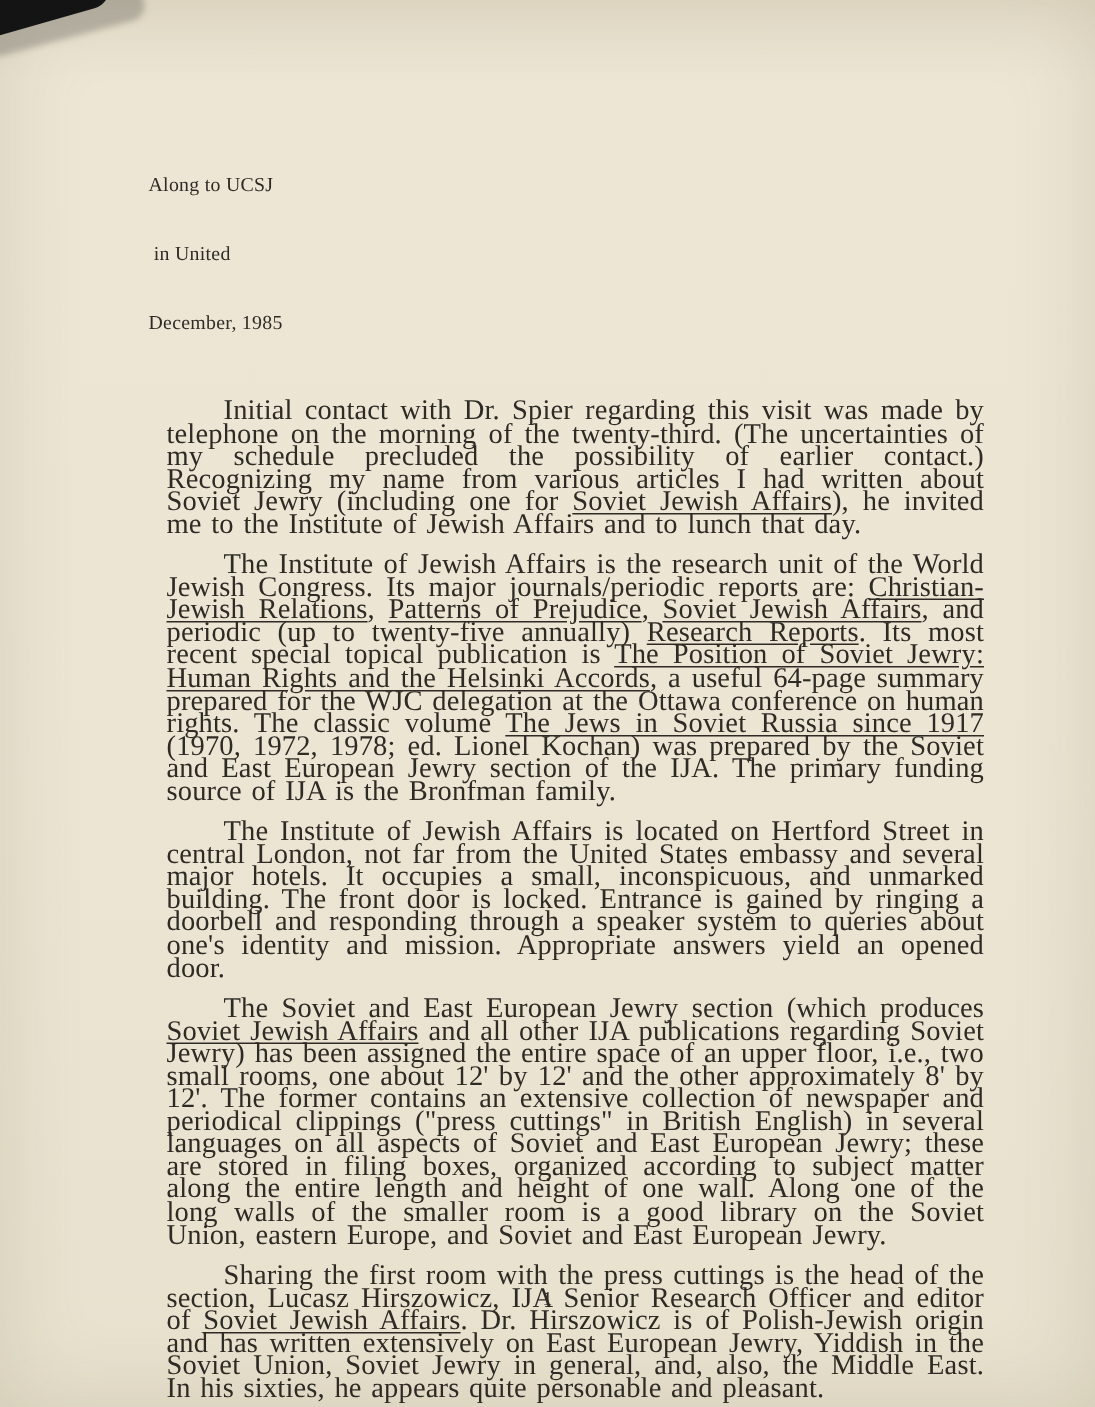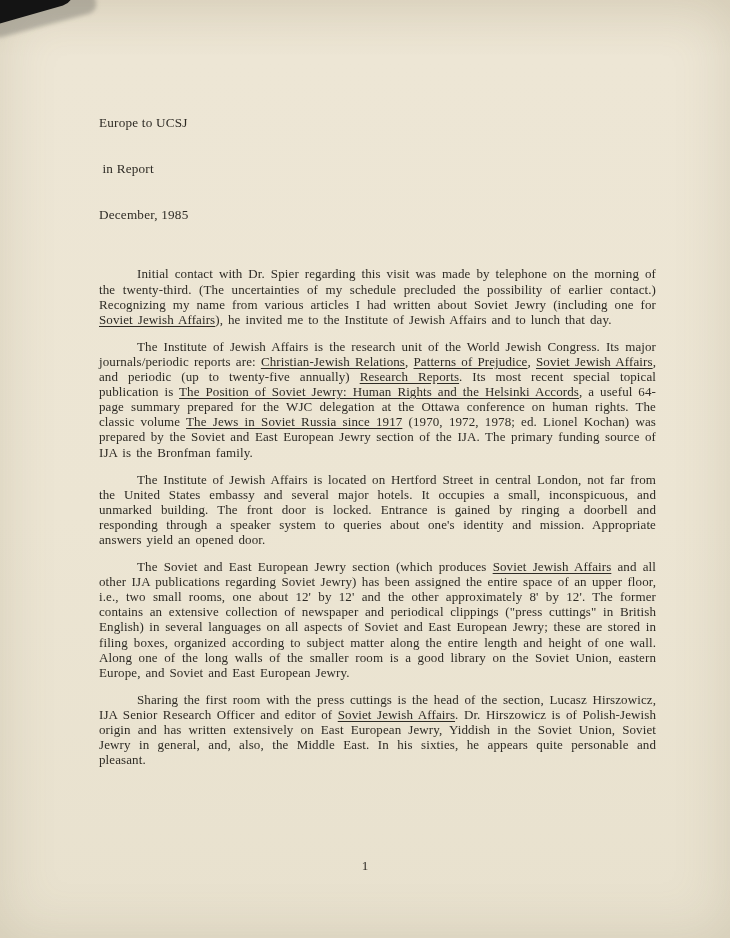--- a/index.html
+++ b/index.html
@@ -57,25 +57,25 @@
   .doc-title {
     margin-top: 40px;
     font-weight: bold;
     font-size: 13.6px;
     line-height: 16px;
     text-align: justify;
     word-spacing: 2px;
     letter-spacing: 0.15px;
   }
   .para {
-    font-size: 13px;
+    font-size: 19px;
     line-height: 15.1px;
     text-align: justify;
     text-indent: 38px;
-    margin: 0 0 12px 0;
+    margin: 0 0 12px 12px;
     word-spacing: 1.6px;
     letter-spacing: 0.1px;
   }
   .para:first-of-type {
     margin-top: 13px;
   }
   .u {
     text-decoration: underline;
     text-underline-offset: 2px;
   }
@@ -92,22 +92,22 @@
 </head>
 <body>
 
 <div class="page">
   <div class="corner-smudge"></div>
   <div class="corner-mark"></div>
 
   <div class="content">
 
     <div class="header-block">
-      <div>Europe to UCSJ</div>
-      <div> in Report</div>
+      <div>Along to UCSJ</div>
+      <div> in United</div>
       <div>December, 1985</div>
     </div>
 
 
     <div class="body-text">
       <p class="para"><span>Initial contact with Dr. Spier regarding this visit was made by telephone on the morning of the twenty-third.  (The uncertainties of my schedule precluded the possibility of earlier contact.)  Recognizing my name from various articles I had written about Soviet Jewry (including one for </span><span class="u">Soviet Jewish Affairs</span><span>), he invited me to the Institute of Jewish Affairs and to lunch that day.</span></p>
       <p class="para"><span>The Institute of Jewish Affairs is the research unit of the World Jewish Congress.  Its major journals/periodic reports are: </span><span class="u">Christian-Jewish Relations</span><span>, </span><span class="u">Patterns of Prejudice</span><span>, </span><span class="u">Soviet Jewish Affairs</span><span>, and periodic (up to twenty-five annually) </span><span class="u">Research Reports</span><span>.  Its most recent special topical publication is </span><span class="u">The Position of Soviet Jewry: Human Rights and the Helsinki Accords</span><span>, a useful 64-page summary prepared for the WJC delegation at the Ottawa conference on human rights.  The classic volume </span><span class="u">The Jews in Soviet Russia since 1917</span><span> (1970, 1972, 1978; ed. Lionel Kochan) was prepared by the Soviet and East European Jewry section of the IJA.  The primary funding source of IJA is the Bronfman family.</span></p>
       <p class="para"><span>The Institute of Jewish Affairs is located on Hertford Street in central London, not far from the United States embassy and several major hotels.  It occupies a small, inconspicuous, and unmarked building.  The front door is locked.  Entrance is gained by ringing a doorbell and responding through a speaker system to queries about one's identity and mission.  Appropriate answers yield an opened door.</span></p>
       <p class="para"><span>The Soviet and East European Jewry section (which produces </span><span class="u">Soviet Jewish Affairs</span><span> and all other IJA publications regarding Soviet Jewry) has been assigned the entire space of an upper floor, i.e., two small rooms, one about 12' by 12' and the other approximately 8' by 12'.  The former contains an extensive collection of newspaper and periodical clippings ("press cuttings" in British English) in several languages on all aspects of Soviet and East European Jewry; these are stored in filing boxes, organized according to subject matter along the entire length and height of one wall.  Along one of the long walls of the smaller room is a good library on the Soviet Union, eastern Europe, and Soviet and East European Jewry.</span></p>
       <p class="para"><span>Sharing the first room with the press cuttings is the head of the section, Lucasz Hirszowicz, IJA Senior Research Officer and editor of </span><span class="u">Soviet Jewish Affairs</span><span>.  Dr. Hirszowicz is of Polish-Jewish origin and has written extensively on East European Jewry, Yiddish in the Soviet Union, Soviet Jewry in general, and, also, the Middle East. In his sixties, he appears quite personable and pleasant.</span></p>

